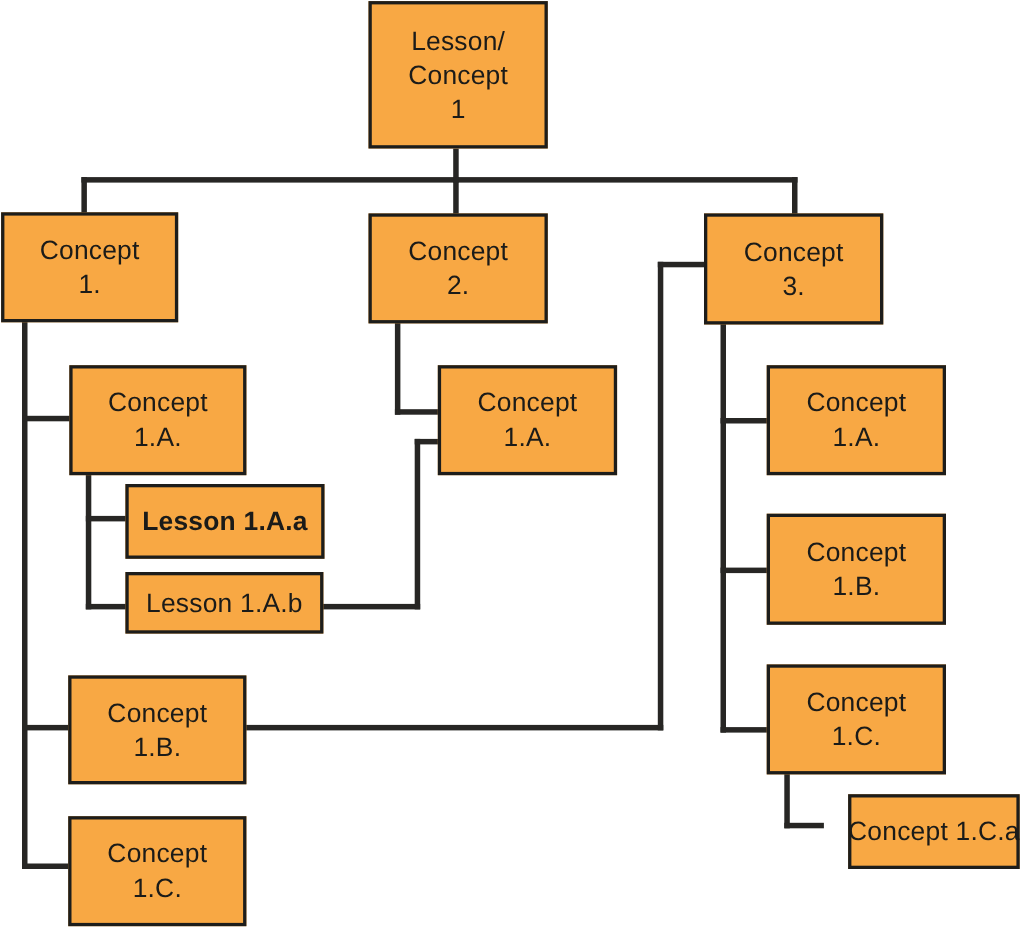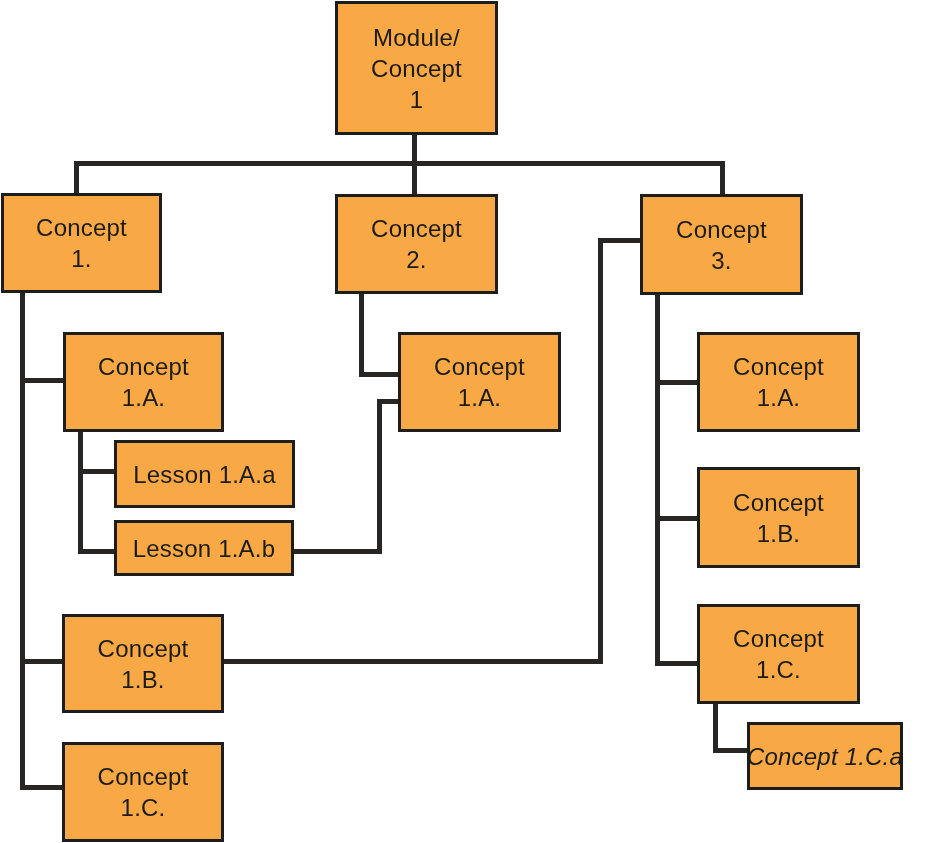--- a/index.html
+++ b/index.html
@@ -69,21 +69,21 @@
 
   <div class="conn" style="left:655px; top:294px; width:5px; height:372px;"></div>
   <div class="conn" style="left:655px; top:380px; width:44px; height:5px;"></div>
   <div class="conn" style="left:655px; top:516px; width:44px; height:5px;"></div>
   <div class="conn" style="left:655px; top:661px; width:44px; height:5px;"></div>
 
   <div class="conn" style="left:713px; top:703px; width:5px; height:50px;"></div>
   <div class="conn" style="left:713px; top:748px; width:36px; height:5px;"></div>
 
   <div class="node" style="left:335px; top:1px; width:163px; height:134px;">
-    <span class="ln-txt">Module/</span>
+    <span class="ln-txt">Lesson/</span>
     <span class="ln-txt">Concept</span>
     <span class="ln-txt">1</span>
   </div>
 
   <div class="node" style="left:1px; top:193px; width:161px; height:100px;">
     <span class="ln-txt">Concept</span>
     <span class="ln-txt">1.</span>
   </div>
 
   <div class="node" style="left:335px; top:194px; width:163px; height:100px;">
@@ -94,21 +94,21 @@
   <div class="node" style="left:640px; top:194px; width:163px; height:101px;">
     <span class="ln-txt">Concept</span>
     <span class="ln-txt">3.</span>
   </div>
 
   <div class="node" style="left:63px; top:332px; width:161px; height:100px;">
     <span class="ln-txt">Concept</span>
     <span class="ln-txt">1.A.</span>
   </div>
 
-  <div class="node" style="left:114px; top:440px; width:181px; height:68px;">
+  <div class="node" style="left:114px; top:440px; width:181px; height:68px;font-weight:bold;">
     <span class="ln-txt">Lesson 1.A.a</span>
   </div>
 
   <div class="node" style="left:114px; top:520px; width:180px; height:56px;">
     <span class="ln-txt">Lesson 1.A.b</span>
   </div>
 
   <div class="node" style="left:398px; top:332px; width:163px; height:100px;">
     <span class="ln-txt">Concept</span>
     <span class="ln-txt">1.A.</span>
@@ -132,17 +132,17 @@
   <div class="node" style="left:697px; top:467px; width:163px; height:101px;">
     <span class="ln-txt">Concept</span>
     <span class="ln-txt">1.B.</span>
   </div>
 
   <div class="node" style="left:697px; top:604px; width:163px; height:100px;">
     <span class="ln-txt">Concept</span>
     <span class="ln-txt">1.C.</span>
   </div>
 
-  <div class="node" style="left:747px; top:722px; width:156px; height:68px;font-style:italic;">
+  <div class="node" style="left:771px; top:722px; width:156px; height:68px;">
     <span class="ln-txt">Concept 1.C.a</span>
   </div>
 
 </div>
 
 </body></html>

